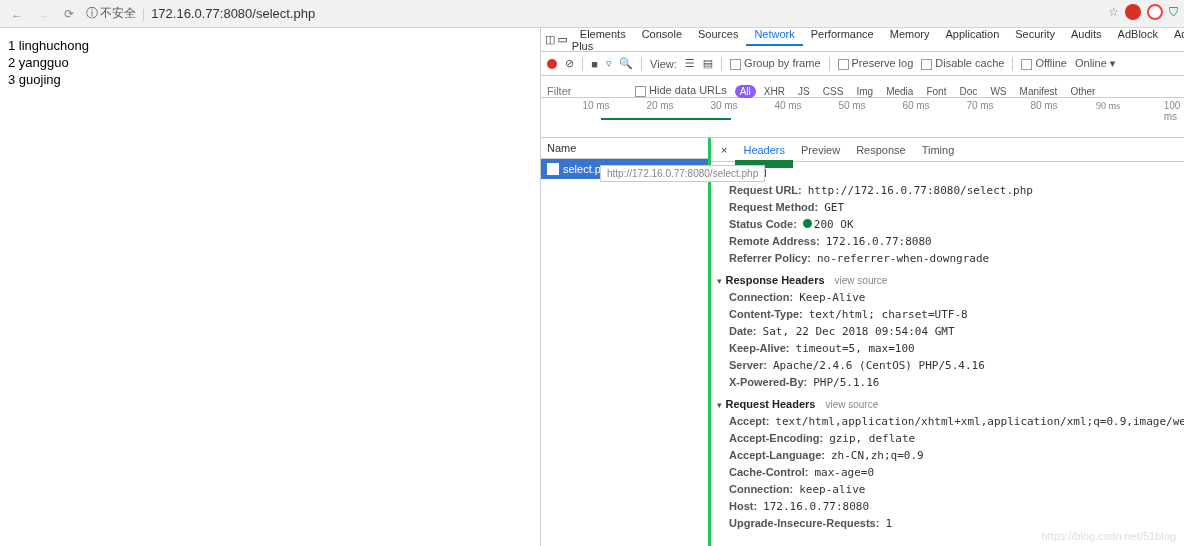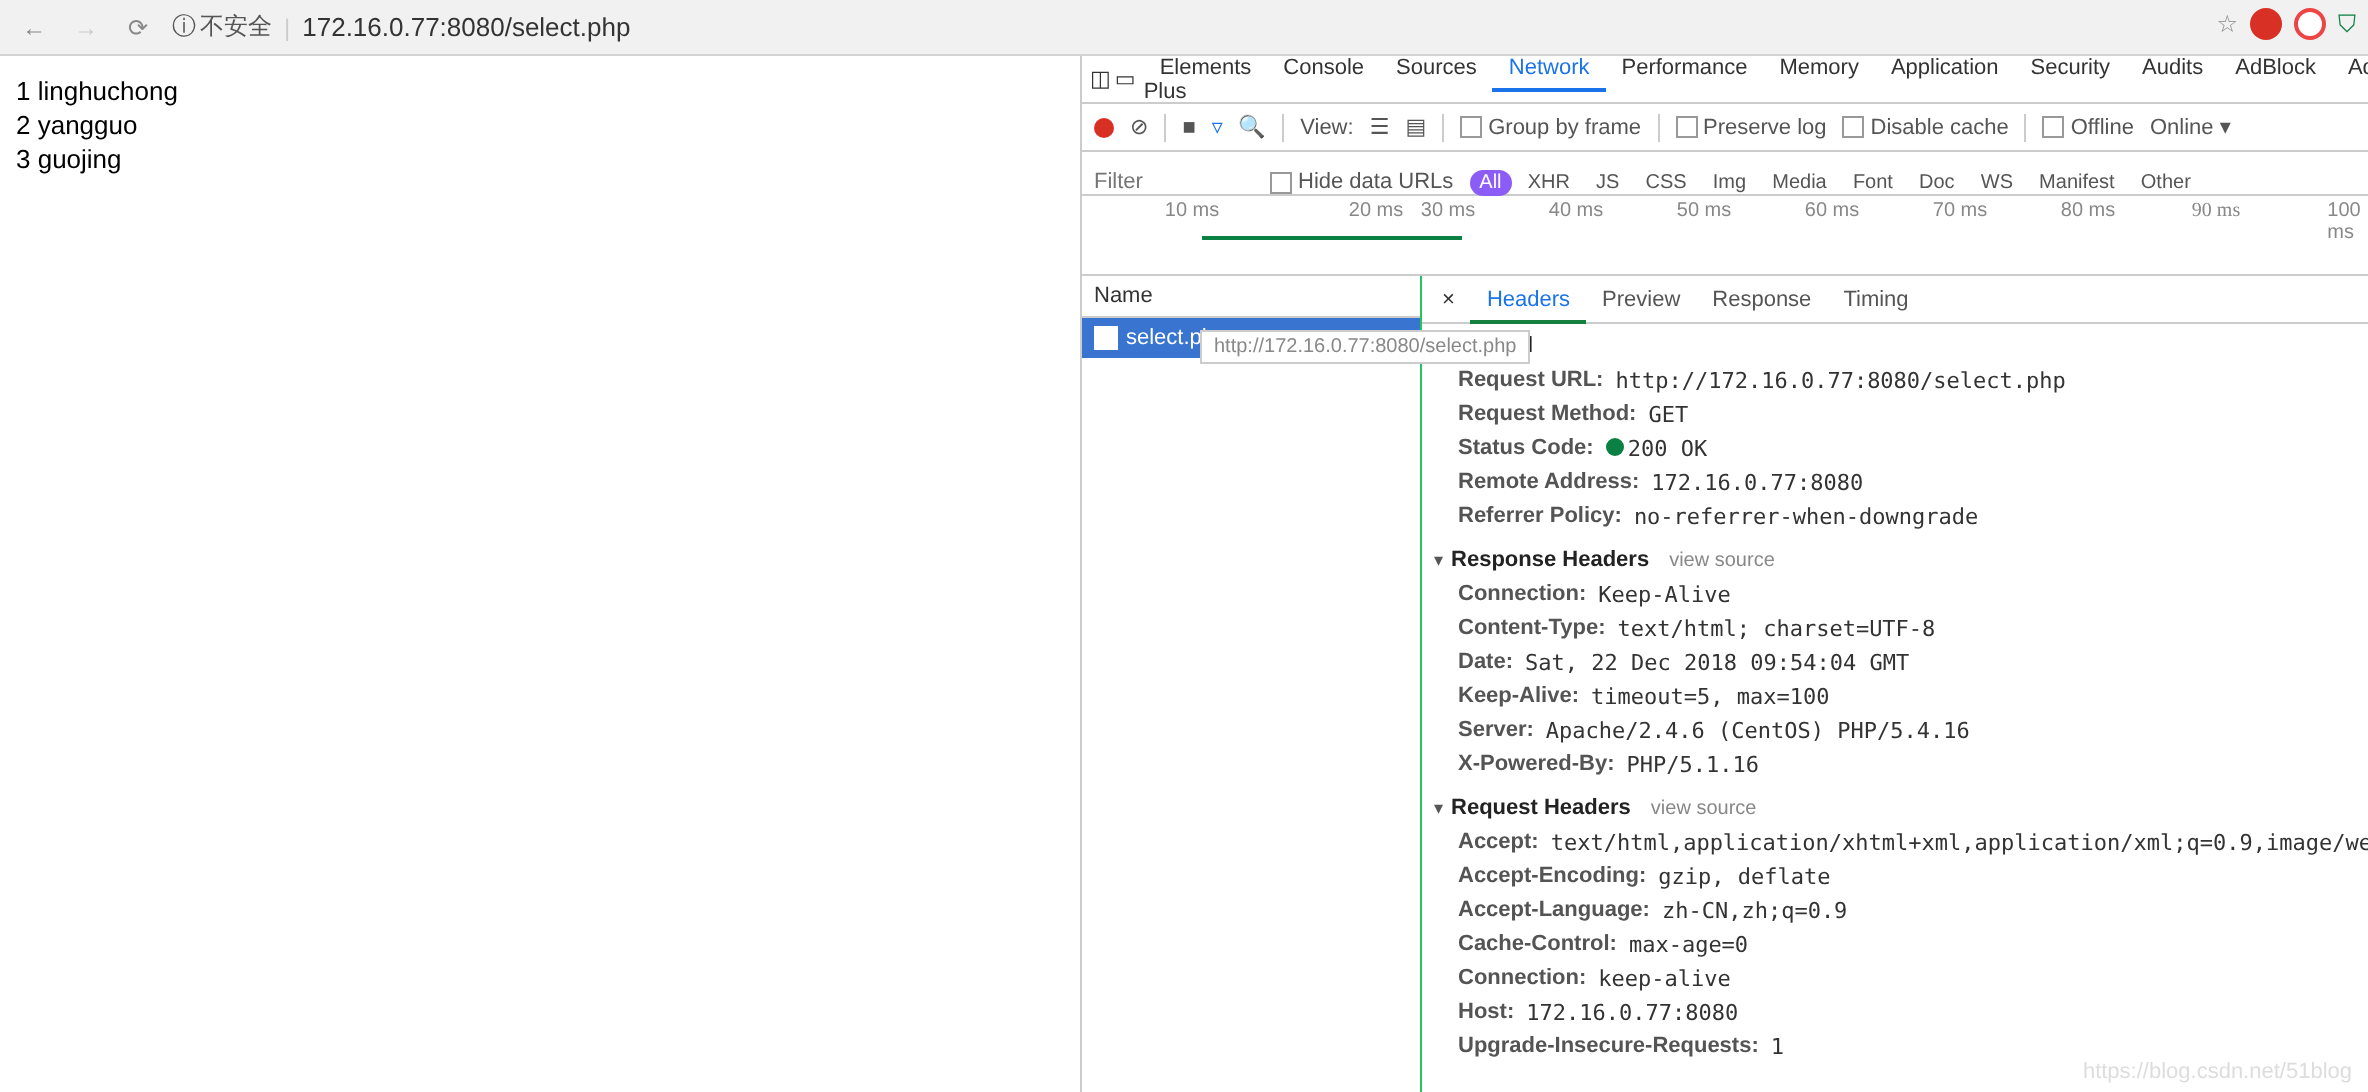--- a/index.html
+++ b/index.html
@@ -33,31 +33,31 @@
 .dt-filter { height:22px; border-bottom:1px solid #ccc; display:flex; align-items:flex-end; padding:0 6px; gap:8px; color:#555; }
 .filter-input { border:none; outline:none; font-size:11px; width:80px; }
 .pill { padding:1px 5px; border-radius:7px; font-size:10px; }
 .pill.active { background:#8b5cf6; color:#fff; }
 
 .dt-timeline { height:40px; border-bottom:1px solid #ccc; position:relative; }
 .tick { position:absolute; top:2px; font-size:10px; color:#888; transform:translateX(-50%); }
 .green-bar { position:absolute; top:20px; height:2px; background:#0b8043; }
 
 .dt-main { flex:1; display:flex; overflow:hidden; }
-.req-list { width:170px; border-right:1px solid #22c55e; display:flex; flex-direction:column; }
+.req-list { width:170px; border-right:3px solid #22c55e; display:flex; flex-direction:column; }
 .req-header { padding:4px 6px; border-bottom:1px solid #ccc; color:#333; font-size:11px; }
 .req-item { padding:4px 6px; background:#3874d0; color:#fff; display:flex; align-items:center; gap:4px; cursor:pointer; }
 .file-icon { width:12px; height:12px; background:#fff; border:1px solid #fff; }
 .url-tooltip { position:absolute; left:600px; top:165px; border:1px solid #ccc; background:#fff; padding:2px 6px; font-size:10px; color:#888; }
 
 .detail { flex:1; overflow-y:auto; overflow-x:hidden; }
 .detail-tabs { height:24px; border-bottom:1px solid #ccc; display:flex; align-items:center; padding:0 4px; gap:2px; }
 .close-x { padding:0 6px; cursor:pointer; }
 .d-tab { padding:4px 8px; cursor:pointer; color:#555; }
-.d-tab.active { border-bottom:2px solid #15803d; color:#1a73e8;margin-top:24px; }
+.d-tab.active { border-bottom:8px solid #15803d; color:#1a73e8;margin-top:24px; }
 
 .section { padding:2px 0; }
 .sec-title { padding:3px 6px; color:#222; cursor:pointer; }
 .sec-title::before { content:"▾"; font-size:9px; margin-right:4px; color:#555; }
 .view-src { color:#888; font-size:10px; margin-left:10px; font-weight:normal; }
 .kv { padding:2px 6px 2px 18px; display:flex; gap:6px; font-size:11px; }
 .k { color:#545454; font-weight:bold; }
 .v { font-family:Consolas,monospace; color:#333; }
 .status-dot { width:9px; height:9px; border-radius:50%; background:#0b8043; display:inline-block; margin-right:2px; }
 
@@ -123,21 +123,21 @@
 
   <div class="dt-filter">
     <input class="filter-input" placeholder="Filter" style="">
     <label><span class="cb"></span><span>Hide data URLs</span></label>
     <span id="filter-types"><span class="pill active">All</span> <span class="pill">XHR</span> <span class="pill">JS</span> <span class="pill">CSS</span> <span class="pill">Img</span> <span class="pill">Media</span> <span class="pill">Font</span> <span class="pill">Doc</span> <span class="pill">WS</span> <span class="pill">Manifest</span> <span class="pill">Other</span> </span>
   </div>
 
   <div class="dt-timeline">
     <div id="ticks">
         <span class="tick" style="left: 55px;">10 ms</span>
-        <span class="tick" style="left: 119px; margin-left: 28px;">20 ms</span>
+        <span class="tick" style="left: 119px;">20 ms</span>
         <span class="tick" style="left: 183px;">30 ms</span>
         <span class="tick" style="left: 247px;">40 ms</span>
         <span class="tick" style="left: 311px;">50 ms</span>
         <span class="tick" style="left: 375px;">60 ms</span>
         <span class="tick" style="left: 439px;">70 ms</span>
         <span class="tick" style="left: 503px;">80 ms</span>
         <span class="tick" style="left: 567px; font-family: Liberation Serif, serif;">90 ms</span>
         <span class="tick" style="left: 631px;">100 ms</span>
       </div>
     <div class="green-bar" style="left:60px;width:130px"></div>

